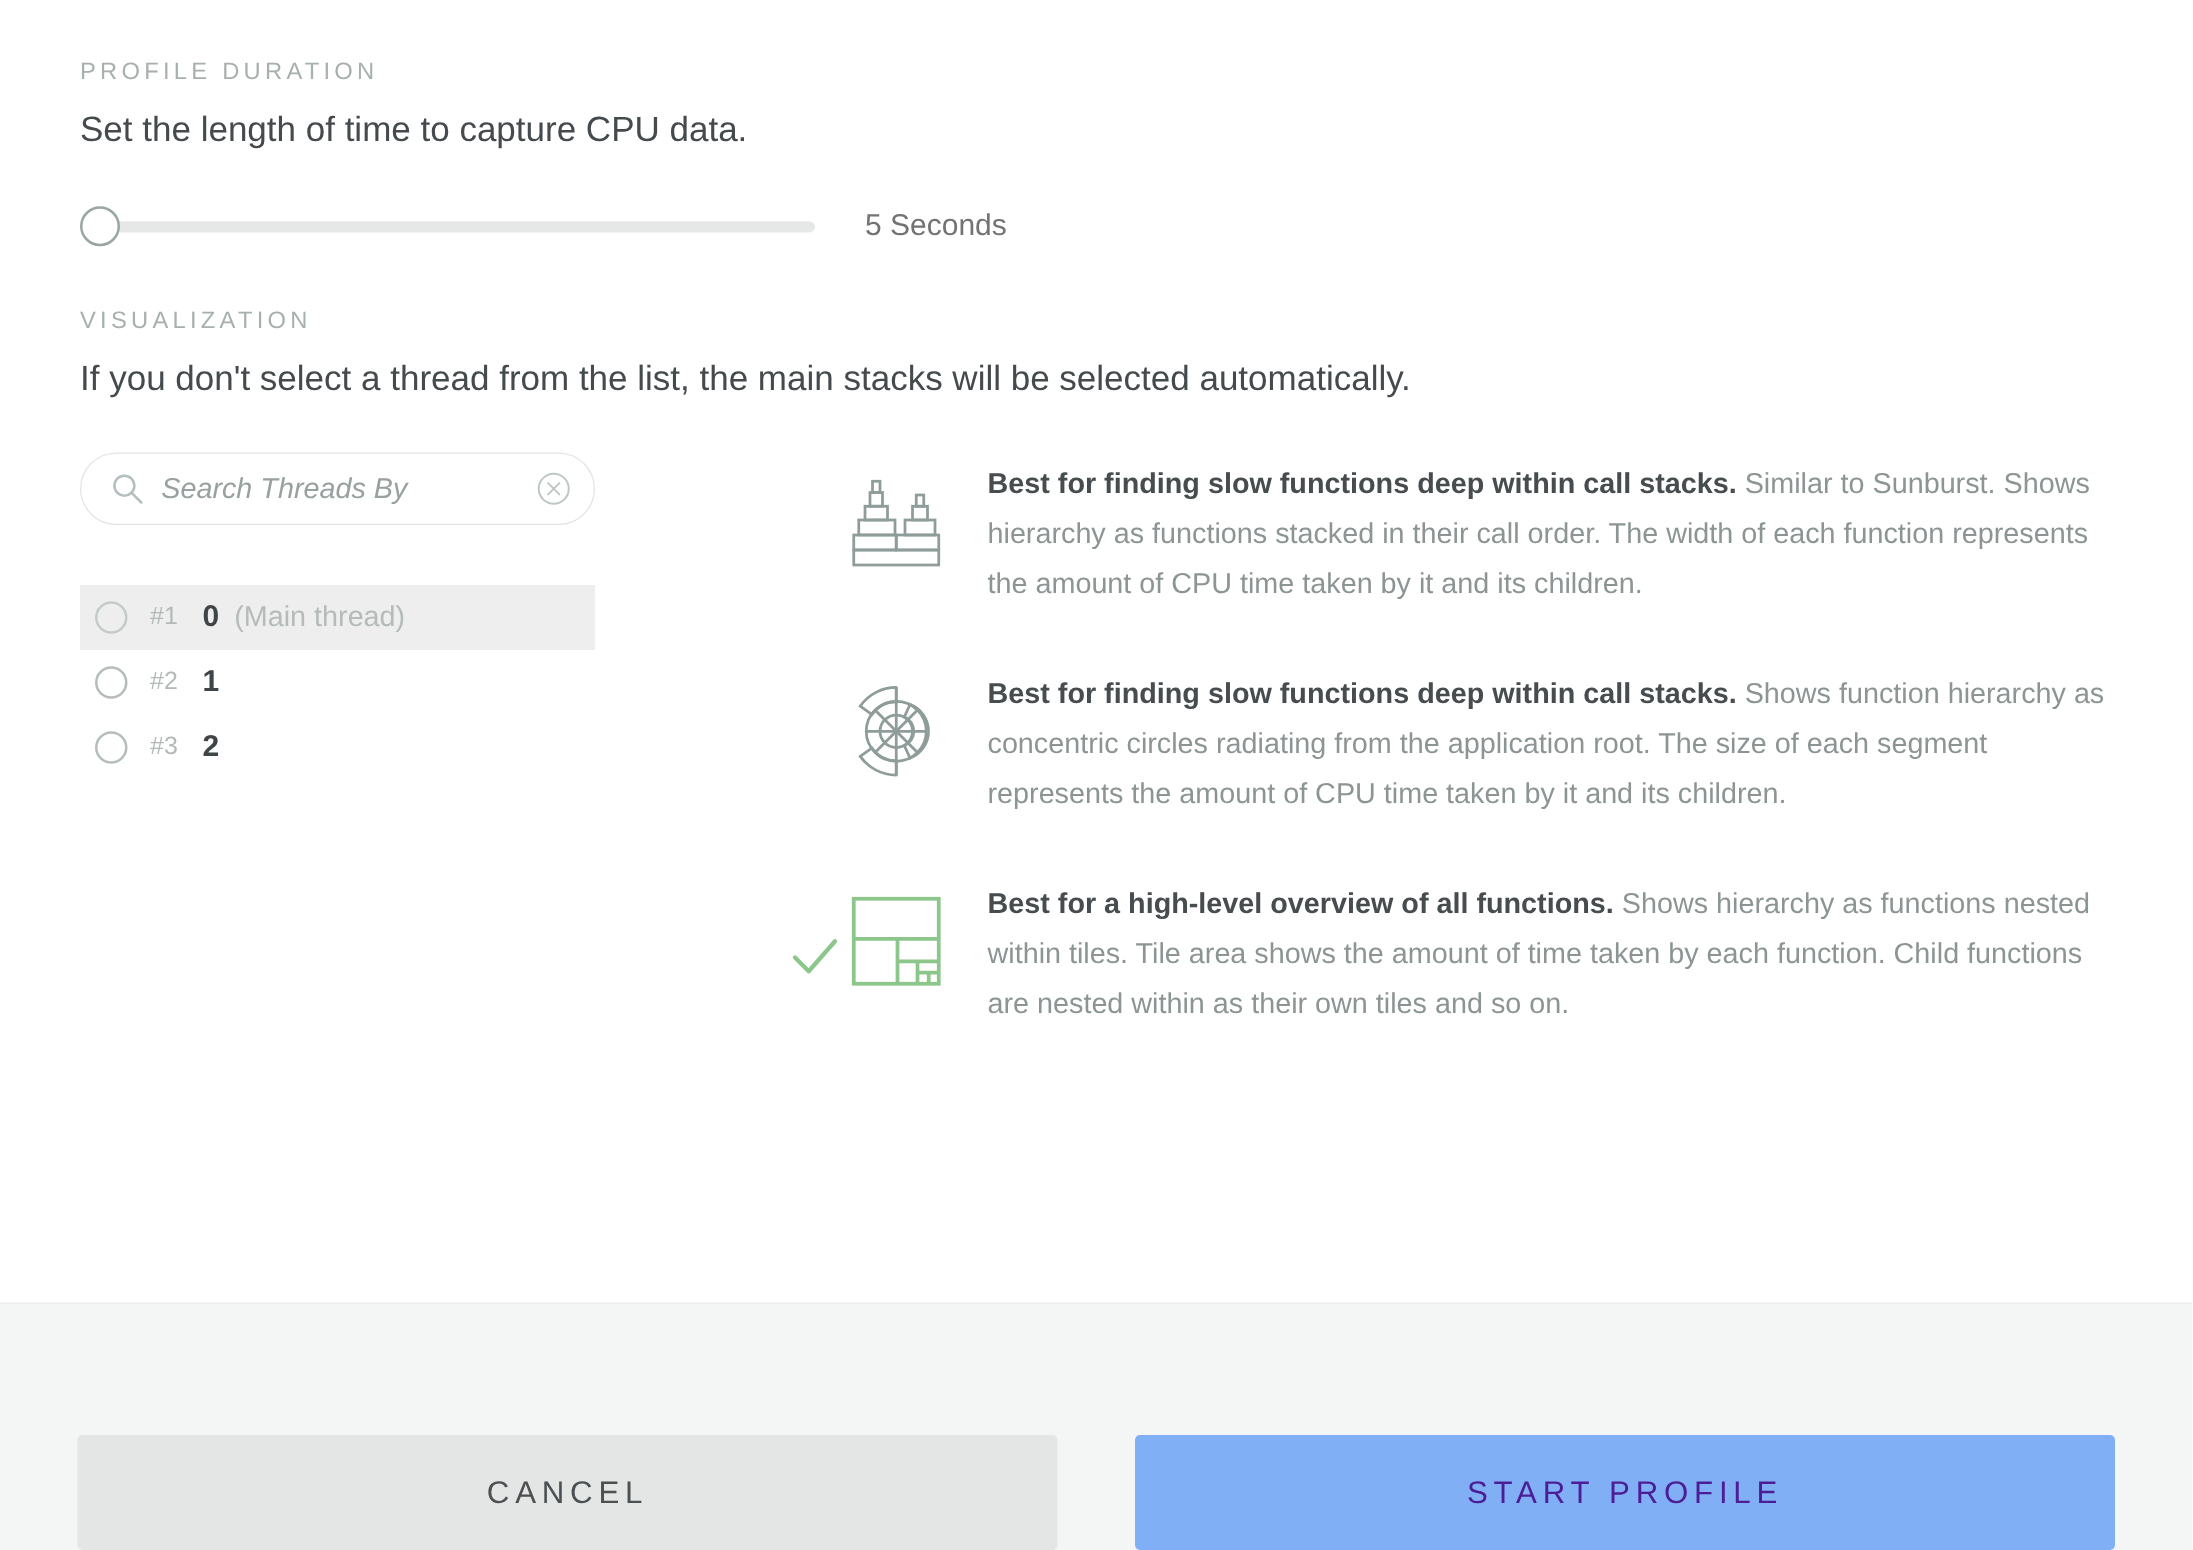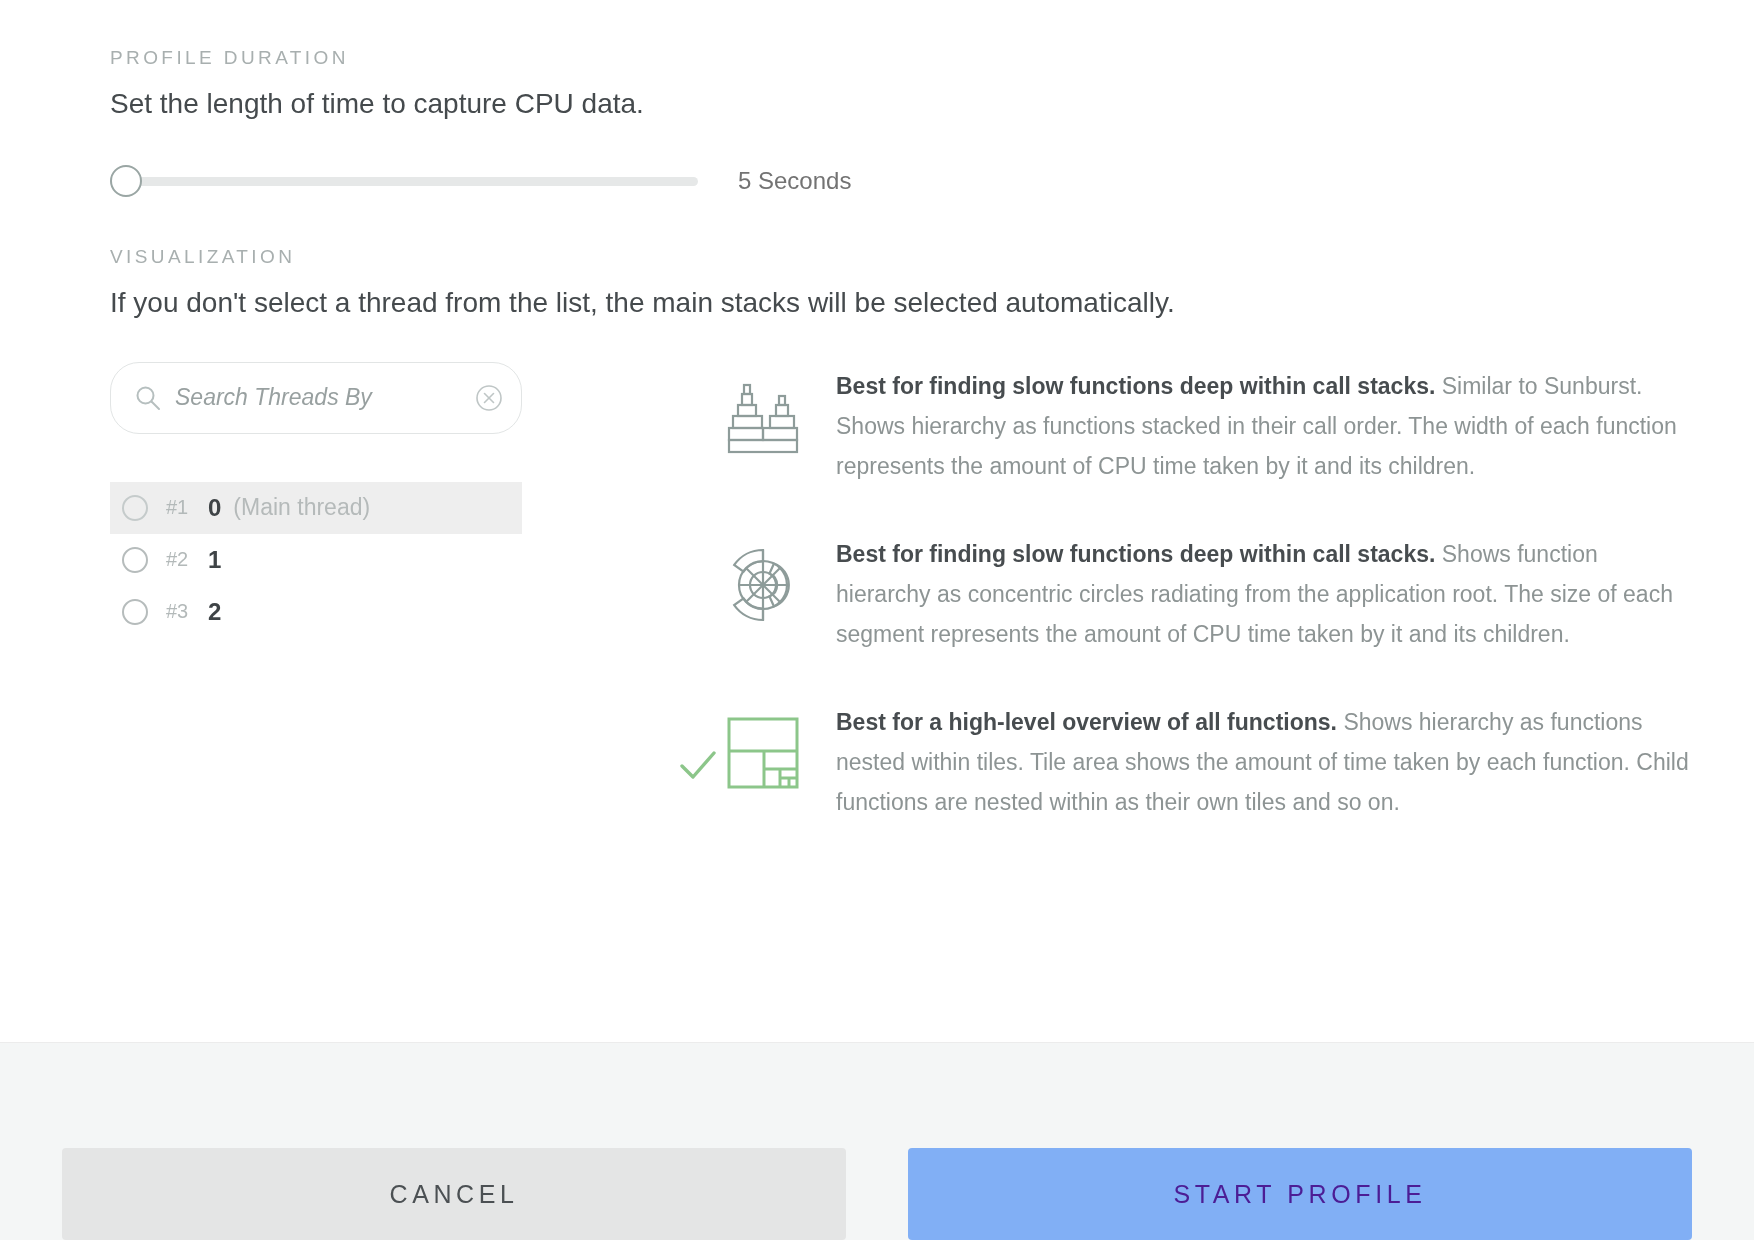--- a/index.html
+++ b/index.html
@@ -47,21 +47,20 @@
     letter-spacing: 4px;
     font-weight: normal;
   }
 
   
   .body {
     flex: 1;
     padding: 0 64px;
     box-sizing: border-box;
     position: relative;
-    margin-left: 46px;
   }
   .section-label {
     font-size: 19px;
     color: #a8afaf;
     letter-spacing: 3.4px;
     margin-top: 47px;
     font-weight: normal;
   }
   .section-desc {
     font-size: 28px;
@@ -120,21 +119,21 @@
   .right-col {
     flex: 1;
     padding-left: 46px;
     margin-top: 4px;
   }
 
   
   .search-box {
     position: relative;
     width: 412px;
-    height: 72px;
+    height: 58px;
     border: 1px solid #e2e5e5;
     border-radius: 29px;
     background: #ffffff;
     display: flex;
     align-items: center;
     box-sizing: border-box;
   }
   .search-icon {
     margin-left: 24px;
     display: flex;

